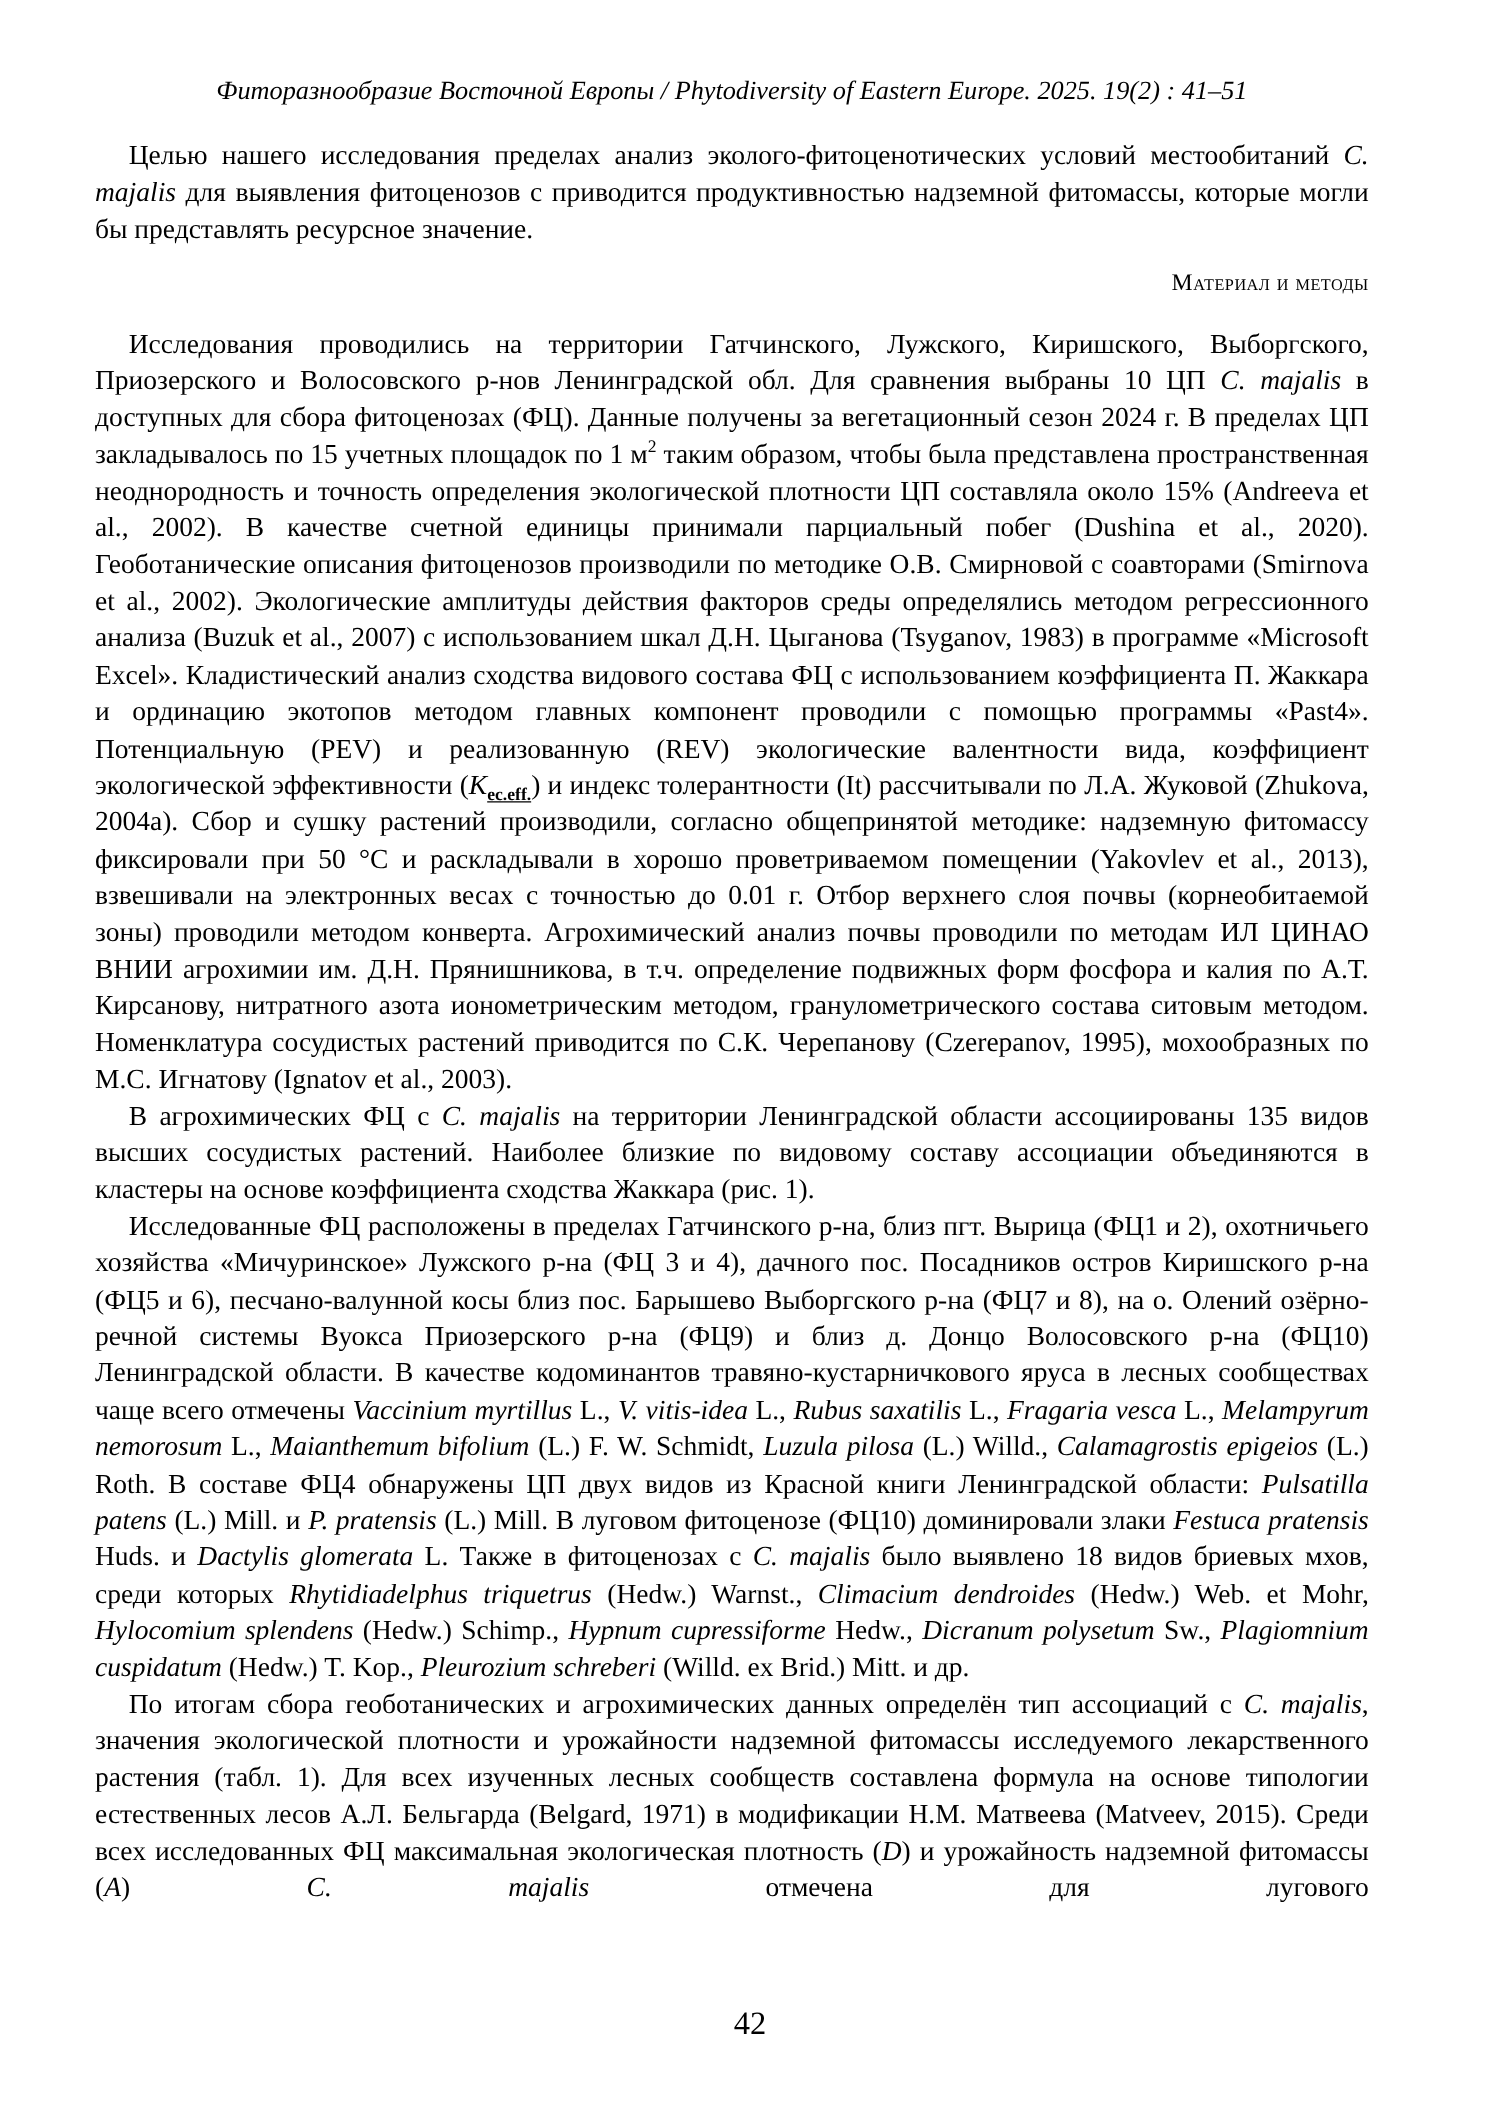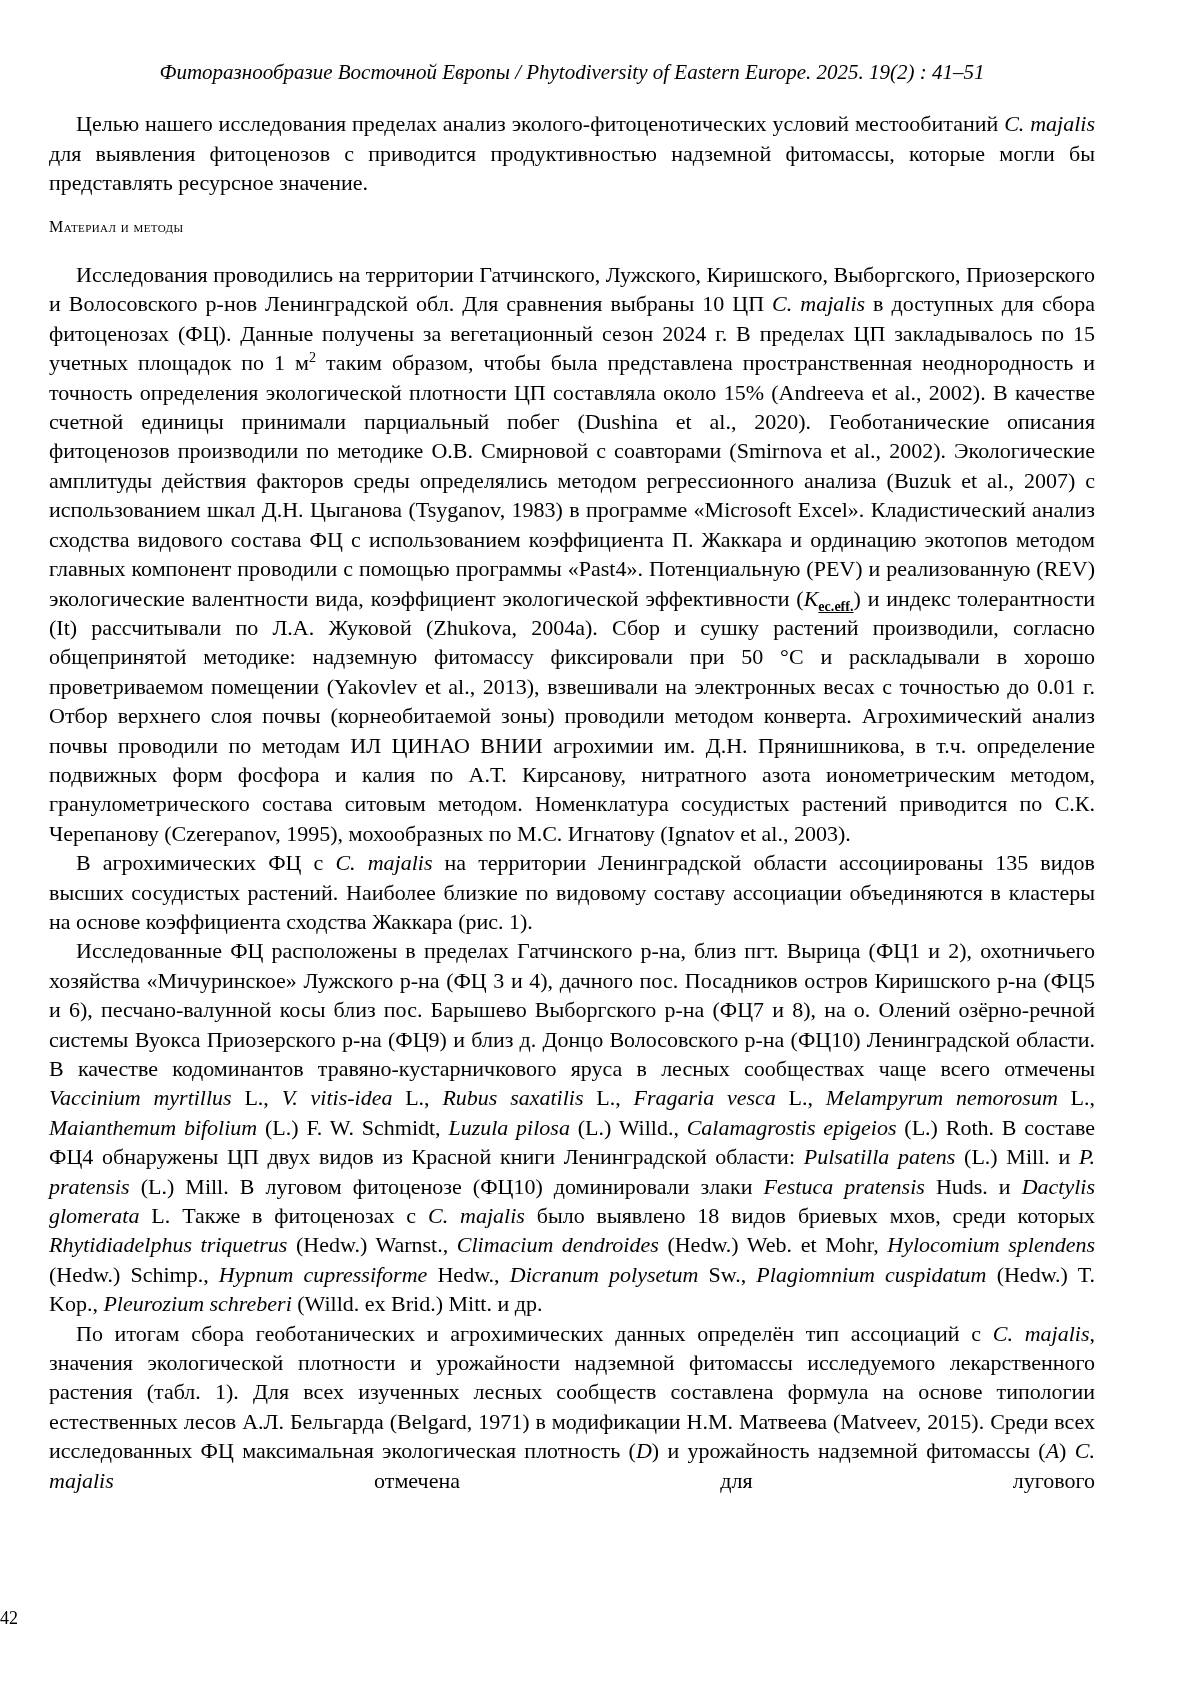--- a/index.html
+++ b/index.html
@@ -7,21 +7,21 @@
     padding: 0;
     background: #ffffff;
   }
   .page {
     position: relative;
     width: 1200px;
     height: 1697px;
     margin: 0 auto;
     background: #ffffff;
     box-sizing: border-box;
-    padding: 58px 105px 0 49px;
+    padding: 58px 105px 0 76px;
     font-family: "Liberation Serif", "DejaVu Serif", serif;
     font-size: 22px;
     line-height: 29.4px;
     color: #000000;
     overflow: hidden;
   }
   .journal-header {
     text-align: center;
     font-style: italic;
     font-size: 21px;
@@ -33,34 +33,35 @@
     text-align: justify;
     text-indent: 27px;
   }
   p.body-par.cont {
     
     text-align-last: justify;
   }
   h2.section-heading {
     font-variant: small-caps;
     font-weight: normal;
-    font-size: 16px;
+    font-size: 19px;
     letter-spacing: 0.4px;
-    text-align: left;
+    text-align: right;
     margin: 14px 0 19px 0;
   }
   sup { font-size: 64%; line-height: 0; }
   sub { font-size: 64%; line-height: 0; }
   sub.u { text-decoration: underline; font-weight: bold; }
   .page-number {
     position: absolute;
     left: 0;
     right: 0;
     bottom: 64px;
-    font-size: 18px;
+    text-align: center;
+    font-size: 26px;
   }
 </style>
 </head>
 <body>
 
 <div class="page">
 
   <div class="journal-header">Фиторазнообразие Восточной Европы / Phytodiversity of Eastern Europe. 2025. 19(2) : 41–51</div>
 
   <p class="body-par"><span>Целью нашего исследования пределах анализ эколого-фитоценотических условий местообитаний </span><i>C. majalis</i><span> для выявления фитоценозов с приводится продуктивностью надземной фитомассы, которые могли бы представлять ресурсное значение.</span></p>

